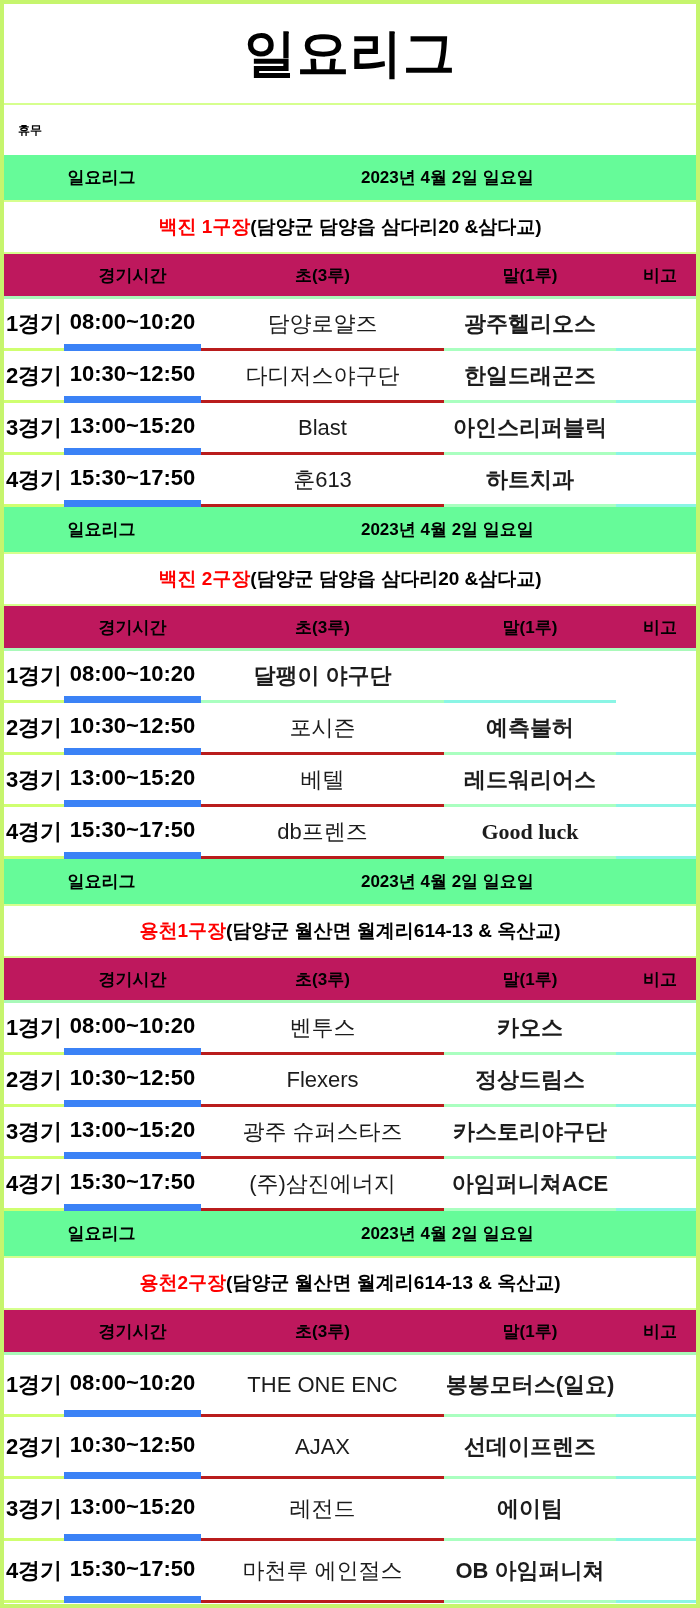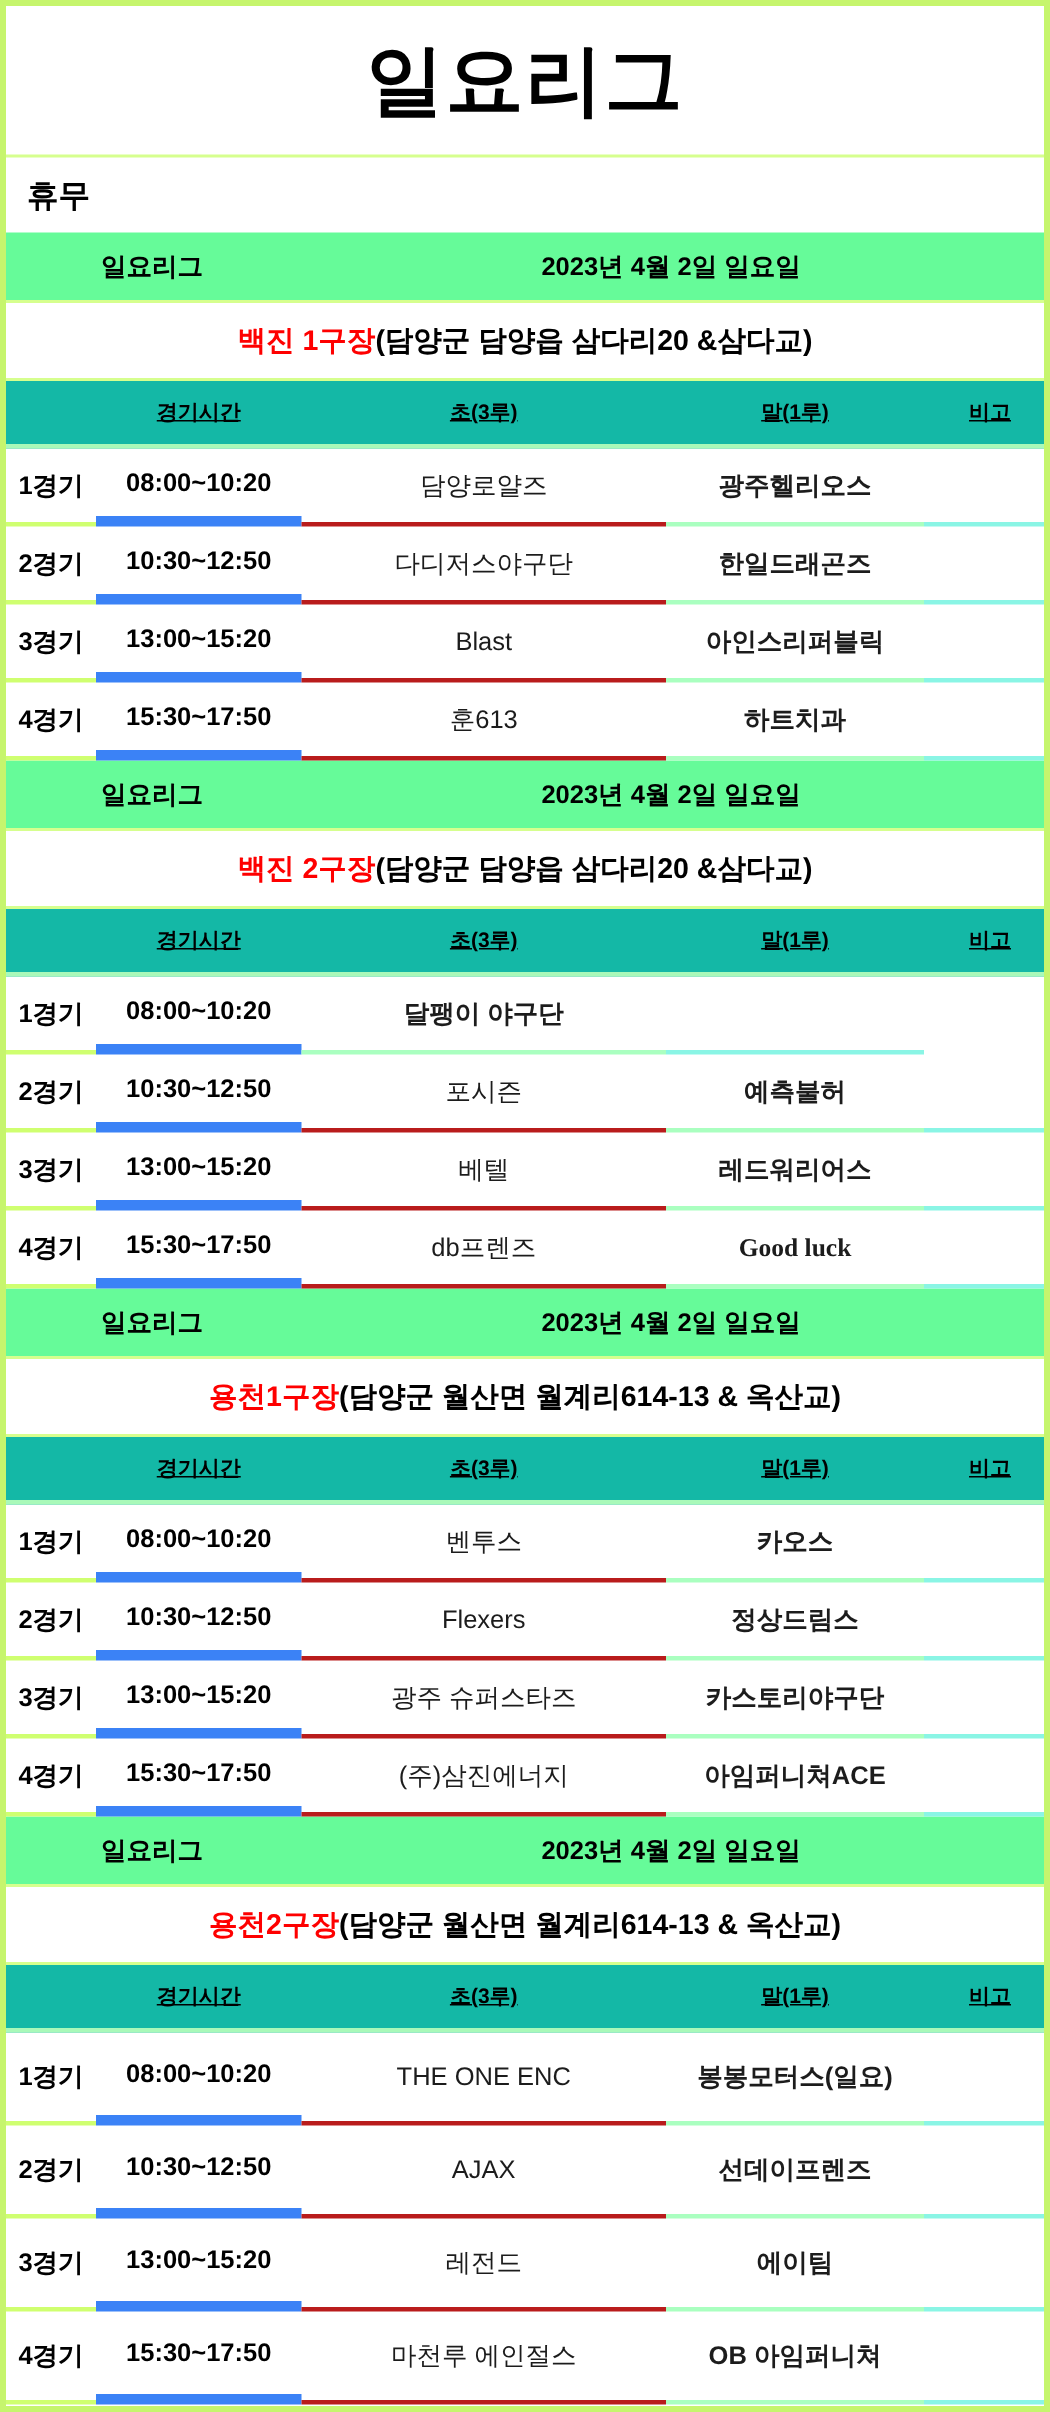--- a/index.html
+++ b/index.html
@@ -13,45 +13,44 @@
     overflow:hidden;
   }
   
   .title-row {
     height:101px; display:flex; align-items:center; justify-content:center;
     border-bottom:2px solid #d6ff8e;
   }
   .title-row h1 { margin:0; font-size:52px; font-weight:bold; letter-spacing:1px; }
   .notice-row {
     height:50px; display:flex; align-items:center;
-    padding-left:14px; font-size:21px; font-weight:bold;
+    padding-left:14px; font-size:12px; font-weight:bold;
   }
   .notice-row .label { margin-right:26px; }
   
   .band {
     height:45px; background:#66fb99; display:flex; align-items:center;
     font-size:17px; font-weight:bold;
   }
   .band .league { width:197px; text-align:center; }
   .band .date   { width:503px; text-align:center; }
   .venue-row {
     height:54px; display:flex; align-items:center; justify-content:center;
     border-top:2px solid #d6ff8e; border-bottom:2px solid #d6ff8e;
     font-size:19px; font-weight:bold; background:#fff;
   }
   .venue-row .venue { color:#fe0000; }
   .grid { display:grid; grid-template-columns:60px 137px 243px 172px 88px; }
   .colhead {
-    height:45px; background:#14b8a6; align-items:center;
-    font-size:14px; font-weight:bold;
+    height:45px; background:#be185d; align-items:center;
+    font-size:17px; font-weight:bold;
     border-bottom:3px solid #a9f9b9;
-    text-decoration:underline;
   }
   .colhead div { text-align:center; }
-  .game-row { height:52px; align-items:center; font-size:17px; }
+  .game-row { height:52px; align-items:center; font-size:22px; }
   .game-row > div { height:100%; display:flex; align-items:center; justify-content:center; }
   .game-row .c-no, .game-row .c-time { font-weight:bold; }
   .game-row .c-no   { border-bottom:3px solid #cfff70; }
   .game-row .c-time { border-bottom:7px solid #3b82f6; }
   .game-row .c-away { border-bottom:3px solid #b91c1c; color:#1c1c1c; font-weight:normal; }
   .game-row .c-home { border-bottom:3px solid #aaffc0; color:#1c1c1c; font-weight:bold; }
   .game-row .c-note { border-bottom:3px solid #8af5e5; }
   .section.last .game-row { height:62px; }
   .serif { font-family:"Liberation Serif", serif; }
 </style>

